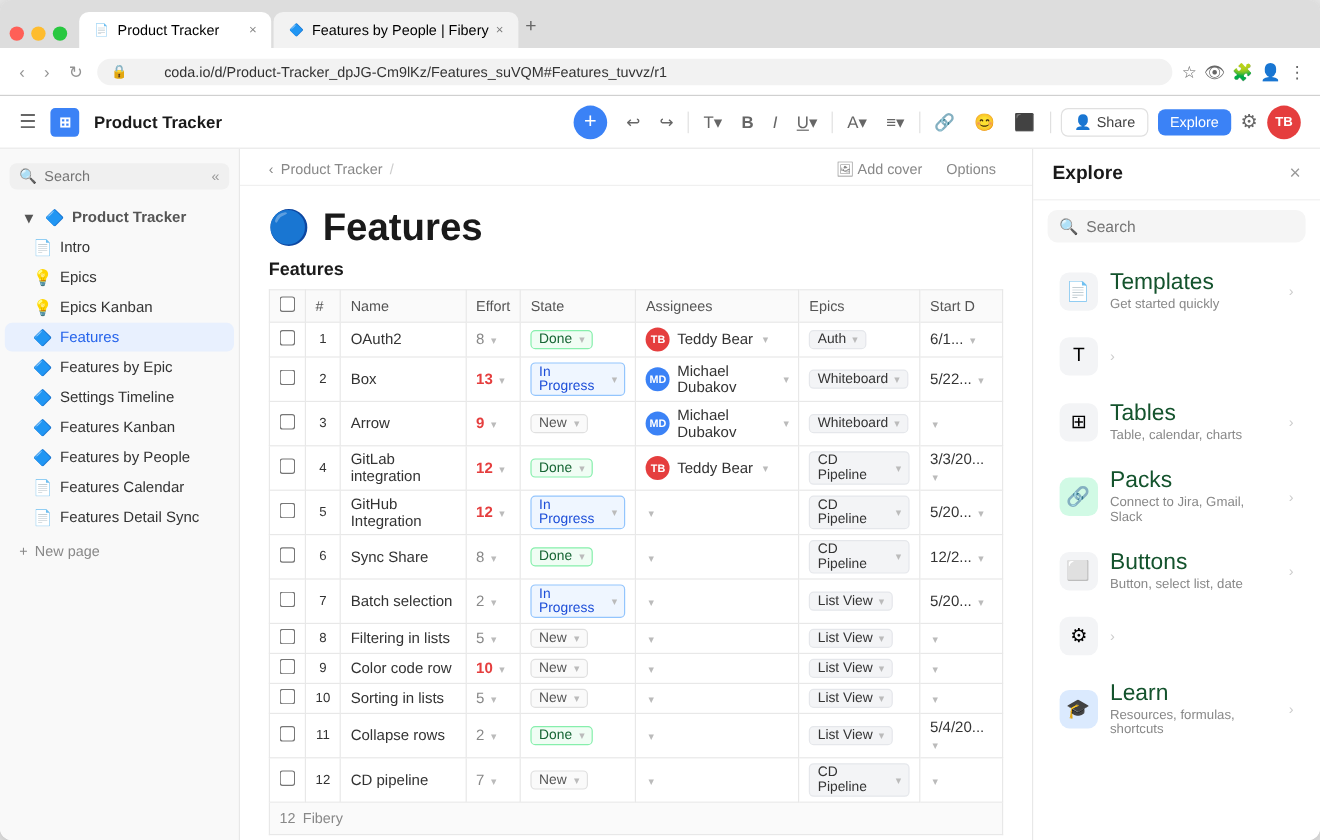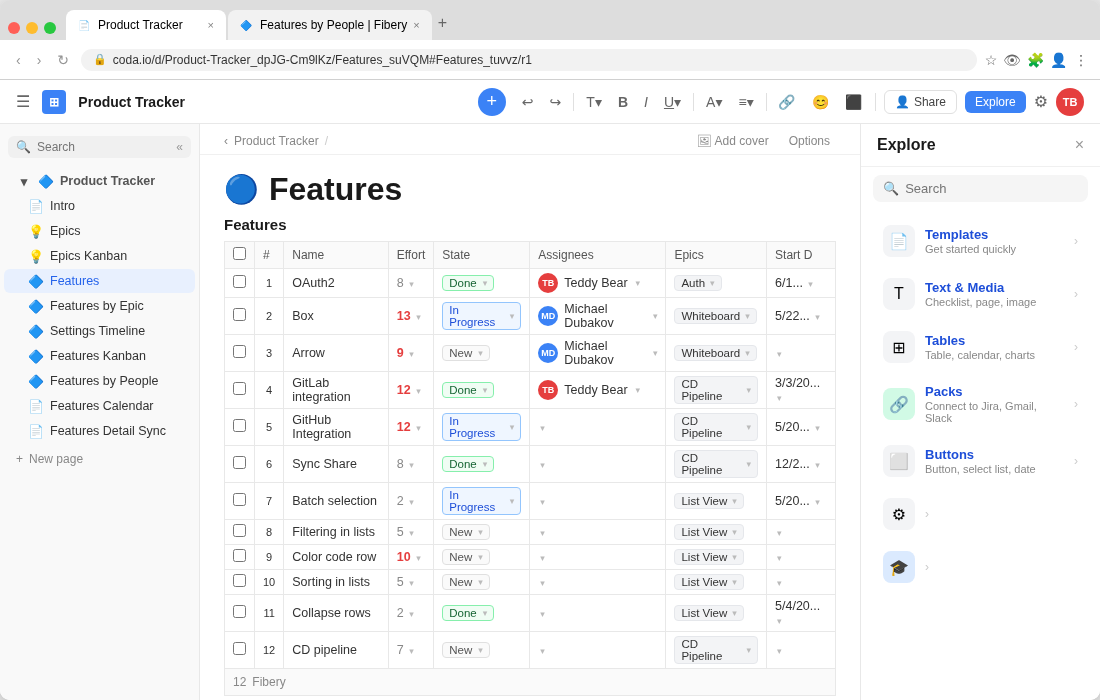--- a/index.html
+++ b/index.html
@@ -18,21 +18,21 @@
     .tab-icon { width: 14px; height: 14px; border-radius: 2px; display: flex; align-items: center; justify-content: center; font-size: 10px; }
     .tab-close { margin-left: auto; opacity: 0.5; font-size: 11px; cursor: pointer; }
     .tab-new { background: transparent; border: none; font-size: 16px; cursor: pointer; margin-bottom: 4px; color: #666; padding: 4px; }
 
     
     .address-bar { background: #fff; height: 40px; display: flex; align-items: center; padding: 0 12px; gap: 8px; border-bottom: 1px solid #d0d0d0; }
     .nav-btn { background: none; border: none; cursor: pointer; font-size: 14px; color: #666; padding: 2px 4px; opacity: 0.7; }
     .nav-btn:disabled { opacity: 0.3; }
     .url-bar { flex: 1; background: #f2f2f2; border-radius: 20px; padding: 4px 12px; font-size: 12px; color: #333; display: flex; align-items: center; gap: 6px; }
     .url-lock { color: #666; font-size: 11px; }
-    .url-text { flex: 1; }
+    .url-text { flex: 1; margin-left: 24px; }
     .address-actions { display: flex; gap: 6px; align-items: center; }
     .addr-icon { font-size: 14px; color: #666; cursor: pointer; }
 
     
     .app-container { background: #fff; flex: 1; display: flex; flex-direction: column; overflow: hidden; }
 
     
     .toolbar { height: 44px; display: flex; align-items: center; padding: 0 16px; border-bottom: 1px solid #e8e8e8; gap: 12px; }
     .sidebar-toggle { background: none; border: none; cursor: pointer; font-size: 16px; color: #666; }
     .logo-icon { width: 24px; height: 24px; background: #3b82f6; border-radius: 4px; display: flex; align-items: center; justify-content: center; color: white; font-size: 12px; font-weight: bold; }
@@ -107,21 +107,21 @@
     .explore-close { background: none; border: none; cursor: pointer; font-size: 16px; color: #999; }
     .explore-search { margin: 8px 12px; display: flex; align-items: center; gap: 6px; background: #f5f5f5; border-radius: 8px; padding: 6px 10px; }
     .explore-search input { background: none; border: none; outline: none; font-size: 13px; color: #666; flex: 1; }
     .explore-items { padding: 4px 0; overflow-y: auto; flex: 1; }
     .explore-item { display: flex; align-items: center; gap: 10px; padding: 10px 16px; cursor: pointer; border-radius: 6px; margin: 1px 6px; }
     .explore-item-icon { width: 32px; height: 32px; border-radius: 8px; display: flex; align-items: center; justify-content: center; font-size: 16px; flex-shrink: 0; }
     .ei-blue { background: #dbeafe; }
     .ei-gray { background: #f3f4f6; }
     .ei-teal { background: #d1fae5; }
     .explore-item-content { flex: 1; }
-    .explore-item-title { font-size: 13px; font-weight: 700; color: #1d4ed8; }
+    .explore-item-title { font-size: 19px; font-weight: 400; color: #14532d; }
     .explore-item-desc { font-size: 11px; color: #888; margin-top: 1px; }
     .explore-item-arrow { color: #ccc; font-size: 12px; }
   </style>
 </head>
 <body>
 
 <div class="browser-chrome">
 
   <div class="tab-bar">
     <div class="traffic-lights">
@@ -459,24 +459,20 @@
         <div class="explore-item">
     <div class="explore-item-icon ei-gray">📄</div>
     <div class="explore-item-content">
       <div class="explore-item-title">Templates</div>
       <div class="explore-item-desc">Get started quickly</div>
     </div>
     <span class="explore-item-arrow">›</span>
   </div>
             <div class="explore-item">
     <div class="explore-item-icon ei-gray">T</div>
-    <div class="explore-item-content">
-      <div class="explore-item-title">Text &amp; Media</div>
-      <div class="explore-item-desc">Checklist, page, image</div>
-    </div>
     <span class="explore-item-arrow">›</span>
   </div>
             <div class="explore-item">
     <div class="explore-item-icon ei-gray">⊞</div>
     <div class="explore-item-content">
       <div class="explore-item-title">Tables</div>
       <div class="explore-item-desc">Table, calendar, charts</div>
     </div>
     <span class="explore-item-arrow">›</span>
   </div>
@@ -495,19 +491,23 @@
       <div class="explore-item-desc">Button, select list, date</div>
     </div>
     <span class="explore-item-arrow">›</span>
   </div>
             <div class="explore-item">
     <div class="explore-item-icon ei-gray">⚙</div>
     <span class="explore-item-arrow">›</span>
   </div>
             <div class="explore-item">
     <div class="explore-item-icon ei-blue">🎓</div>
+    <div class="explore-item-content">
+      <div class="explore-item-title">Learn</div>
+      <div class="explore-item-desc">Resources, formulas, shortcuts</div>
+    </div>
     <span class="explore-item-arrow">›</span>
   </div>
           </div>
       </div>
     </div>
   </div>
 </div>
 
 </body></html>

